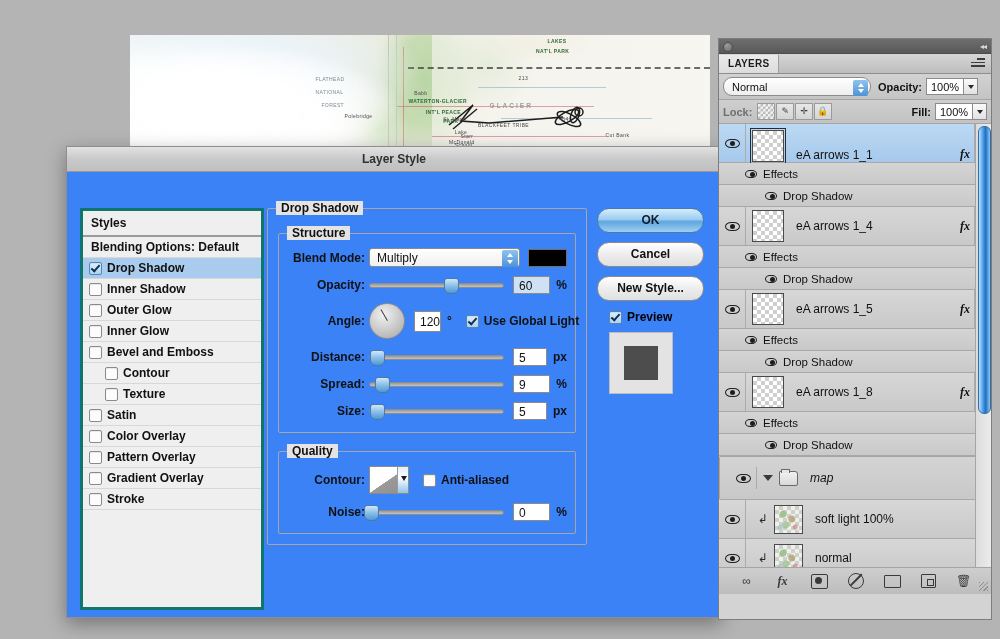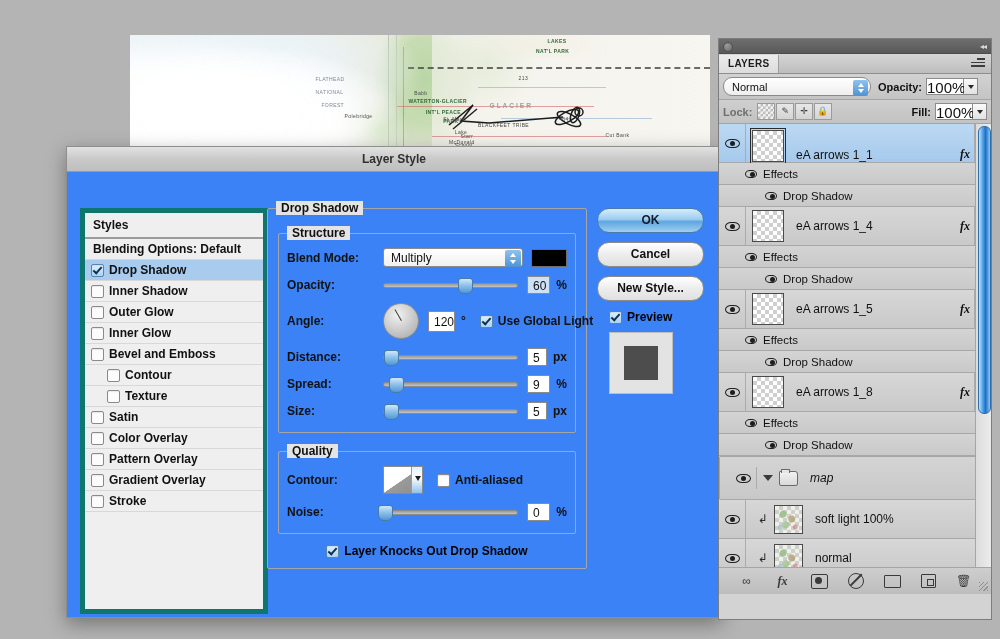--- a/index.html
+++ b/index.html
@@ -68,21 +68,21 @@
     height:24px;line-height:24px;text-align:center;
     font-size:12px;font-weight:bold;color:#303030;
     background:linear-gradient(180deg,#e2e2e2 0%,#c9c9c9 50%,#bfbfbf 100%);
     border-bottom:1px solid #9a9a9a;
   }
   .dlg-body{position:relative;height:446px;}
 
   
   .styles-panel{
     position:absolute;left:13px;top:36px;width:178px;height:396px;
-    background:#efefef;border:5px solid #0f766e;
+    background:#efefef;border:3px solid #0f766e;
   }
   .styles-head{
     height:24px;line-height:24px;padding-left:8px;font-size:12px;font-weight:bold;
     color:#111;background:#efefef;border-bottom:2px solid #9b9b9b;
   }
   .style-row{
     height:20px;line-height:20px;padding-left:6px;font-size:12px;font-weight:bold;
     border-bottom:1px solid #d8d8d8;display:flex;align-items:center;color:#111;
     white-space:nowrap;
   }
@@ -106,21 +106,21 @@
     position:relative;border:1px solid #a6a6a6;border-radius:2px;padding:10px 10px 10px 10px;
   }
   .group-title{
     position:absolute;top:-8px;left:8px;background:#e4e4e4;padding:0 5px;
     font-size:12px;font-weight:bold;color:#111;
   }
   .subgroup{
     position:relative;border:1px solid #a6a6a6;border-radius:2px;margin-top:14px;padding:14px 8px 10px 8px;
   }
   .field{display:flex;align-items:center;margin-bottom:9px;}
-  .lbl{width:78px;padding-right:18px;font-size:12px;font-weight:bold;color:#111;flex:none;}
+  .lbl{width:78px;text-align:right;padding-right:4px;font-size:12px;font-weight:bold;color:#111;flex:none;}
   .select{
     position:relative;width:163px;height:19px;border:1px solid #8b8b8b;border-radius:3px;
     background:linear-gradient(180deg,#ffffff,#f0f0f0);
     font-size:12px;line-height:19px;padding-left:7px;color:#111;box-sizing:border-box;
   }
   .select .arrows{
     position:absolute;right:1px;top:1px;width:16px;height:17px;border-radius:2px;
     background:linear-gradient(180deg,#8fc3ef,#4e93d4);
   }
   .select .arrows:before,.select .arrows:after{
@@ -225,21 +225,21 @@
     background:linear-gradient(180deg,#8fc3ef,#4e93d4);
   }
   .blend-select .arrows:before,.blend-select .arrows:after{
     content:"";position:absolute;left:4.5px;border-left:3px solid transparent;border-right:3px solid transparent;
   }
   .blend-select .arrows:before{top:3px;border-bottom:4px solid #fff;}
   .blend-select .arrows:after{bottom:3px;border-top:4px solid #fff;}
   .op-lbl{font-size:11px;font-weight:bold;margin-left:7px;color:#111;}
   .op-val{
     width:38px;height:17px;line-height:17px;border:1px solid #8b8b8b;background:#fff;
-    font-size:15px;text-align:center;margin-left:4px;box-sizing:border-box;color:#111;
+    font-size:11px;text-align:center;margin-left:4px;box-sizing:border-box;color:#111;
   }
   .op-arrow{
     width:14px;height:17px;border:1px solid #8b8b8b;border-left:none;box-sizing:border-box;
     background:linear-gradient(180deg,#fafafa,#e2e2e2);position:relative;
   }
   .op-arrow:after{content:"";position:absolute;left:4px;top:6px;border-left:3px solid transparent;
     border-right:3px solid transparent;border-top:4px solid #2a2a2a;}
 
   .lp-lock{
     height:23px;display:flex;align-items:center;padding:0 4px;
@@ -533,24 +533,20 @@
               <div class="lbl">Noise:</div>
               <div class="slider">
                 <div class="track"></div>
                 <div class="knob" style="left:1%"></div>
               </div>
               <div class="num">0</div>
               <div class="unit">%</div>
             </div>
           </div>
 
-          <div class="knocks">
-            <span class="cbx on"></span>
-            <span>Layer Knocks Out Drop Shadow</span>
-          </div>
         </div>
       </div>
 
       <div class="btncol">
         <div class="btn primary">OK</div>
         <div class="btn">Cancel</div>
         <div class="btn">New Style...</div>
         <div class="prev-row">
           <span class="cbx on"></span>
           <span>Preview</span>

